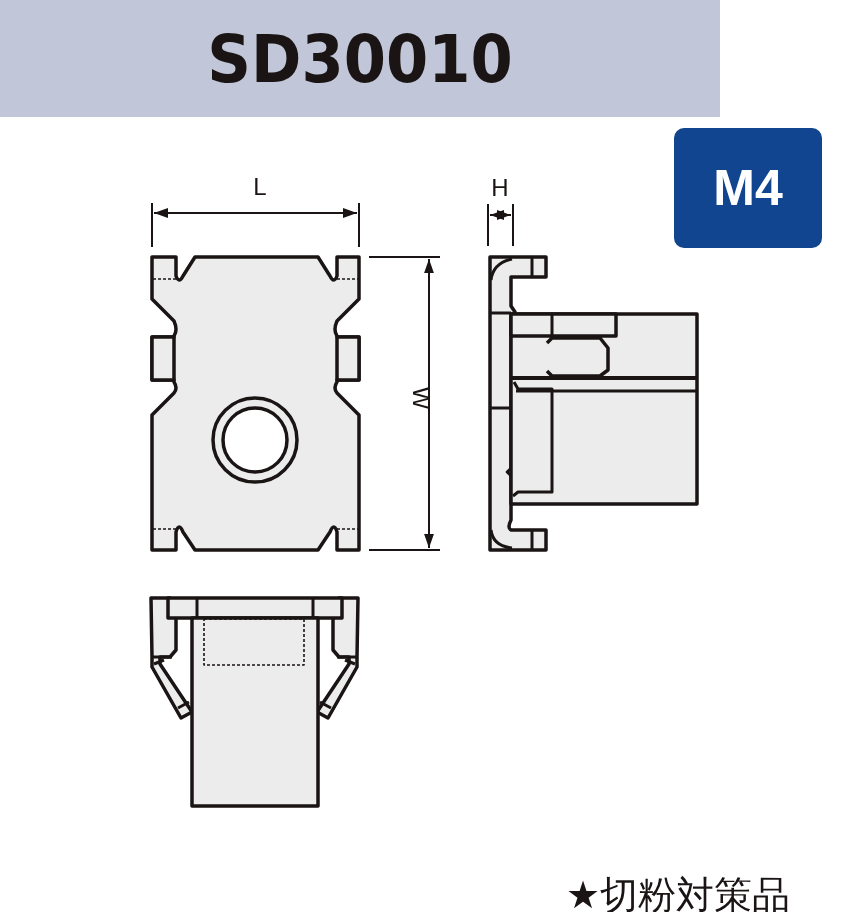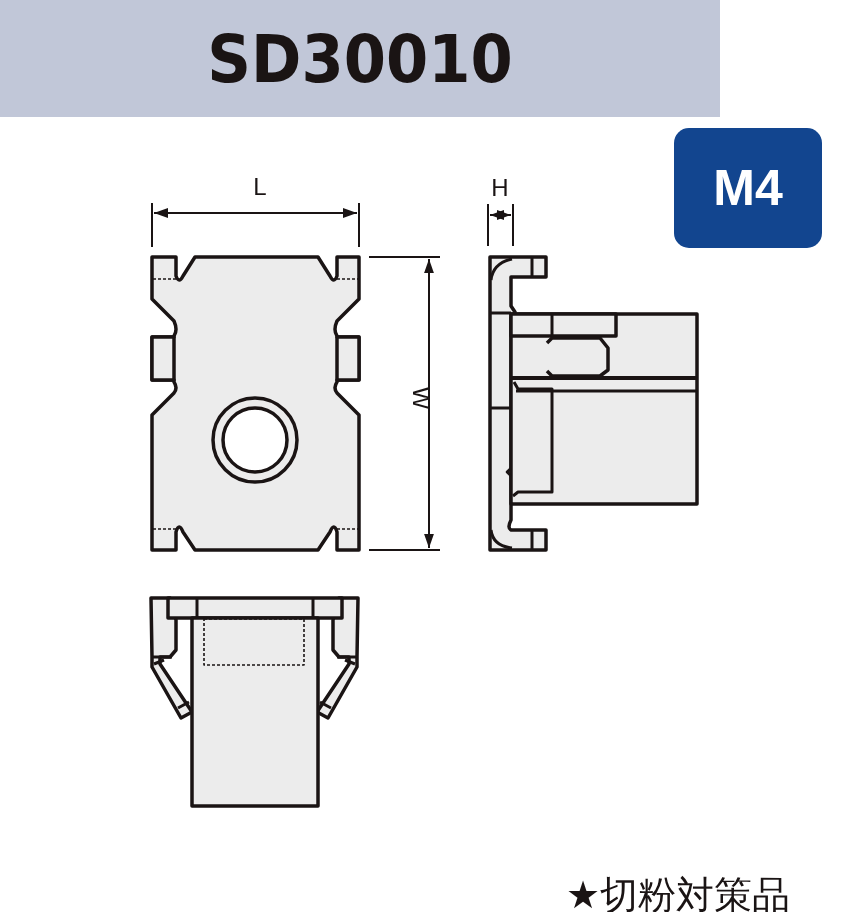--- a/index.html
+++ b/index.html
@@ -1,19 +1,19 @@
 <!DOCTYPE html>
 <html><head>
 <meta charset="utf-8">
 <style>
   html, body { margin: 0; padding: 0; background: #ffffff; }
   body { width: 848px; height: 912px; position: relative; overflow: hidden; font-family: "Liberation Sans", "DejaVu Sans", sans-serif; }
   .title-bar { position: absolute; left: 0; top: 0; width: 720px; height: 117px; background: #c1c7d8; display: flex; align-items: center; justify-content: center; }
   .title-text { font-family: "DejaVu Sans", "Liberation Sans", sans-serif; font-weight: bold; font-size: 66px; color: #1a1414; letter-spacing: 0px; transform: scaleX(0.92); margin-top: 2px; }
-  .size-badge { position: absolute; left: 674px; top: 128px; width: 148px; height: 120px; border-radius: 15px; background: #12458f; display: flex; align-items: center; justify-content: center; }
+  .size-badge { position: absolute; left: 674px; top: 128px; width: 148px; height: 120px; border-radius: 10px; background: #12458f; display: flex; align-items: center; justify-content: center; }
   .size-badge span { color: #ffffff; font-family: "Liberation Sans", sans-serif; font-weight: bold; font-size: 50px; }
   .drawing { position: absolute; left: 0; top: 0; }
   .dim-label { font-family: "Liberation Sans", sans-serif; font-size: 24px; fill: #1a1414; }
   .footnote { position: absolute; left: 566px; top: 842px; font-family: "DejaVu Sans", sans-serif; font-size: 38px; color: #1a1414; white-space: nowrap; margin-top: 28px; }
 </style>
 </head>
 <body>
 
 <div class="title-bar">
   <div class="title-text">SD30010</div>

